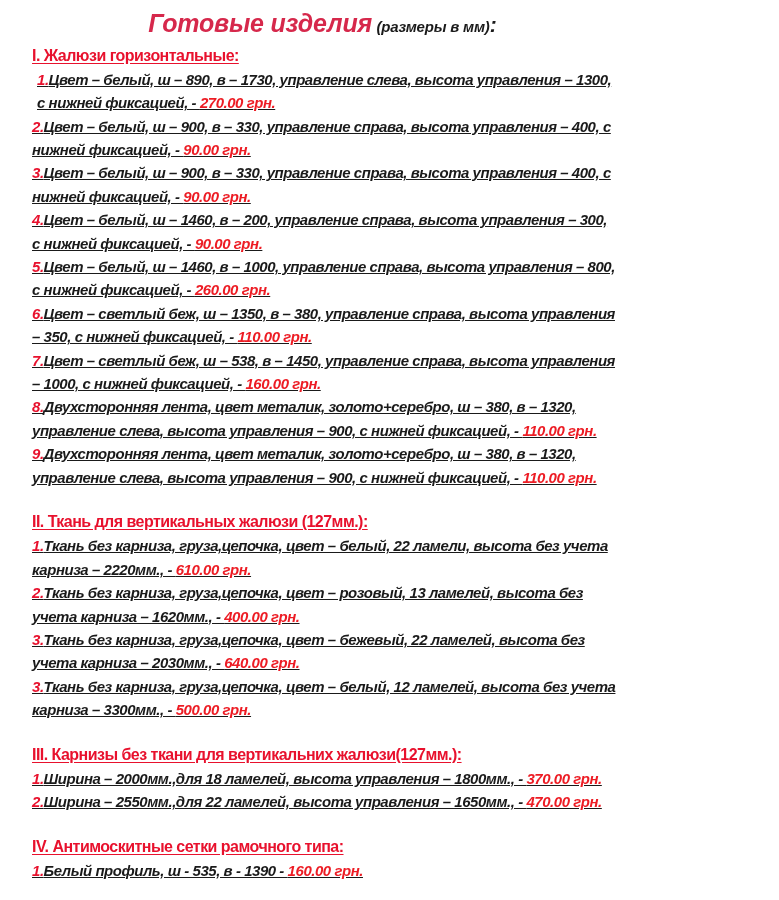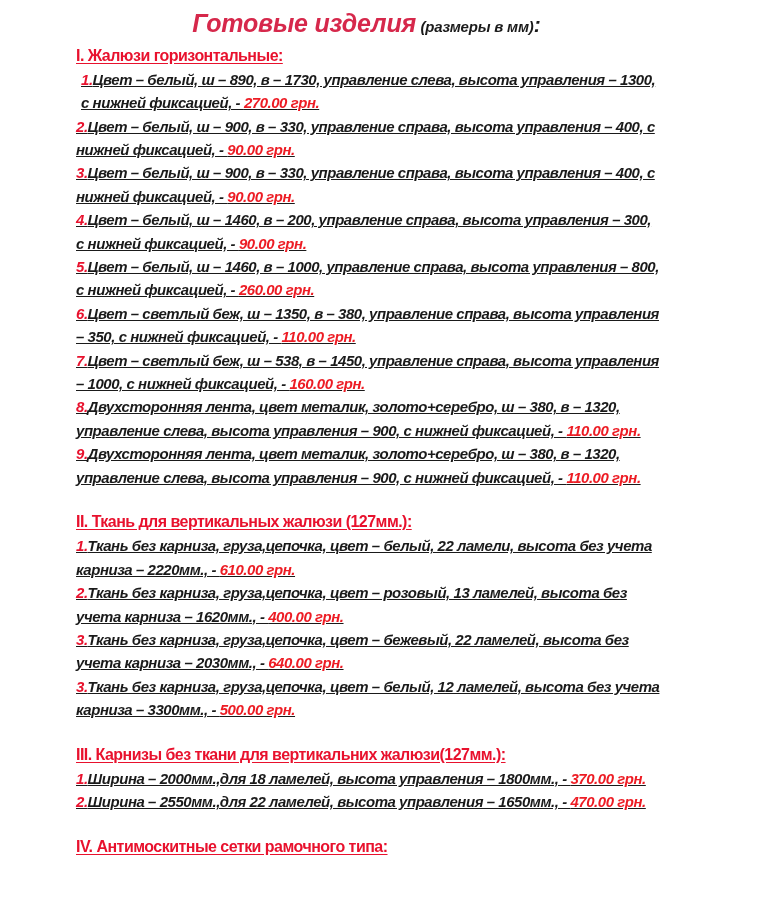--- a/index.html
+++ b/index.html
@@ -15,21 +15,20 @@
     color: #1a1a1a;
     overflow: hidden;
   }
 
   .page {
     width: 645px;
     height: 900px;
     box-sizing: border-box;
     padding: 6px 18px 12px 18px;
     position: relative;
-    margin-left: 44px;
   }
 
   
   .doc-title {
     text-align: center;
     margin: 4px 0 6px 0;
     line-height: 1.1;
     white-space: nowrap;
   }
   .doc-title .title-main {
@@ -147,16 +146,19 @@
       <div class="section">
         <div class="section-heading">III. Карнизы без ткани для вертикальних жалюзи(127мм.):</div>
         <ul class="item-list">
           <li class="item"><span class="num">1.</span><span class="desc">Ширина – 2000мм.,для 18 ламелей, высота управления – 1800мм., - </span><span class="price">370.00 грн.</span></li>
           <li class="item"><span class="num">2.</span><span class="desc">Ширина – 2550мм.,для 22 ламелей, высота управления – 1650мм., - </span><span class="price">470.00 грн.</span></li>
         </ul>
       </div>
       <div class="gap-section"></div>
       <div class="section">
         <div class="section-heading">IV. Антимоскитные сетки рамочного типа:</div>
+        <ul class="item-list">
+          <li class="item"><span class="num">1.</span><span class="desc">Белый профиль, ш - 535, в - 1390 - </span><span class="price">160.00 грн.</span></li>
+        </ul>
       </div>
     </div>
 
 </div>
 
 </body></html>

